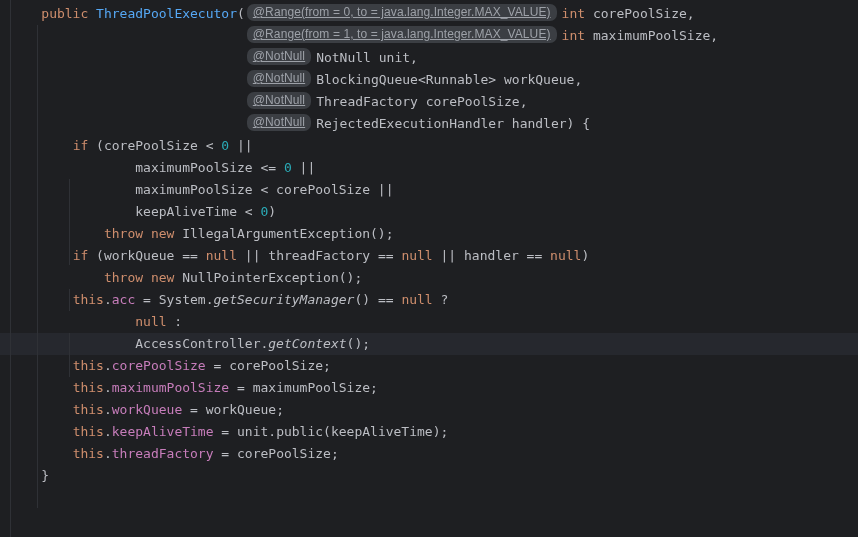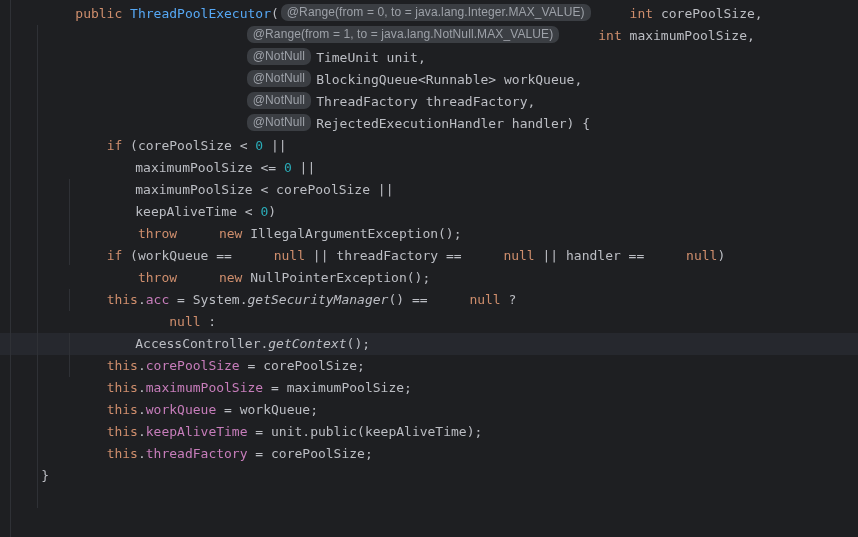--- a/index.html
+++ b/index.html
@@ -20,57 +20,58 @@
     background:var(--c-caret,#26282e);
   }
   .guide{
     position:absolute;width:1px;
     background:var(--c-guide,#2f3136);
   }
   .code{
     position:absolute;left:10px;top:3px;right:0;
   }
   .code-line{height:22px;white-space:pre;}
-  .tok-kw{color:var(--c-kw,#cf8e6d);margin-left:34px;}
+  .tok-kw{color:var(--c-kw,#cf8e6d);}
   .tok-decl{color:var(--c-decl,#56a8f5);}
   .tok-num{color:var(--c-num,#2aacb8);}
   .tok-field{color:var(--c-field,#c77dbb);}
   .tok-static{font-style:italic;color:var(--c-plain,#bcbec4);}
   .tok-plain{color:var(--c-plain,#bcbec4);}
   .tok-hint{
     display:inline-block;
     font-family:"Liberation Sans",sans-serif;
     font-size:12px;line-height:15px;
     background:var(--c-hintbg,#3b3e43);
     color:var(--c-hintfg,#9da1a8);
     border-radius:7px;
     padding:1px 6px;
     margin:0 5px 0 2px;
     vertical-align:2px;
     letter-spacing:0.1px;
+    text-decoration:underline;
   }
 </style>
 </head>
 <body>
 
 <div class="editor">
   <div class="caret-line" style="top: 333px;"></div>
 
   <div class="guide" style="left:10px;top:0;height:537px;"></div>
   <div class="guide" style="left:37px;top:25px;height:483px;"></div>
   <div class="guide" style="left:69px;top:179px;height:86px;"></div>
   <div class="guide" style="left:69px;top:289px;height:22px;"></div>
   <div class="guide" style="left:69px;top:333px;height:44px;"></div>
 
   <div class="code">
       <div class="code-line"><span class="tok-plain">    </span><span class="tok-kw">public</span><span class="tok-plain"> </span><span class="tok-decl">ThreadPoolExecutor</span><span class="tok-plain">(</span><span class="tok-hint">@Range(from = 0, to = java.lang.Integer.MAX_VALUE)</span><span class="tok-kw">int</span><span class="tok-plain"> corePoolSize,</span></div>
-      <div class="code-line"><span class="tok-plain">                              </span><span class="tok-hint">@Range(from = 1, to = java.lang.NotNull.MAX_VALUE)</span><span class="tok-kw">int</span><span class="tok-plain"> maximumPoolSize,</span></div>
-      <div class="code-line"><span class="tok-plain">                              </span><span class="tok-hint">@NotNull</span><span class="tok-plain">TimeUnit unit,</span></div>
+      <div class="code-line"><span class="tok-plain">                              </span><span class="tok-hint">@Range(from = 1, to = java.lang.Integer.MAX_VALUE)</span><span class="tok-kw">int</span><span class="tok-plain"> maximumPoolSize,</span></div>
+      <div class="code-line"><span class="tok-plain">                              </span><span class="tok-hint">@NotNull</span><span class="tok-plain">NotNull unit,</span></div>
       <div class="code-line"><span class="tok-plain">                              </span><span class="tok-hint">@NotNull</span><span class="tok-plain">BlockingQueue&lt;Runnable&gt; workQueue,</span></div>
-      <div class="code-line"><span class="tok-plain">                              </span><span class="tok-hint">@NotNull</span><span class="tok-plain">ThreadFactory threadFactory,</span></div>
+      <div class="code-line"><span class="tok-plain">                              </span><span class="tok-hint">@NotNull</span><span class="tok-plain">ThreadFactory corePoolSize,</span></div>
       <div class="code-line"><span class="tok-plain">                              </span><span class="tok-hint">@NotNull</span><span class="tok-plain">RejectedExecutionHandler handler) {</span></div>
       <div class="code-line"><span class="tok-plain">        </span><span class="tok-kw">if</span><span class="tok-plain"> (corePoolSize &lt; </span><span class="tok-num">0</span><span class="tok-plain"> ||</span></div>
       <div class="code-line"><span class="tok-plain">                maximumPoolSize &lt;= </span><span class="tok-num">0</span><span class="tok-plain"> ||</span></div>
       <div class="code-line"><span class="tok-plain">                maximumPoolSize &lt; corePoolSize ||</span></div>
       <div class="code-line"><span class="tok-plain">                keepAliveTime &lt; </span><span class="tok-num">0</span><span class="tok-plain">)</span></div>
       <div class="code-line"><span class="tok-plain">            </span><span class="tok-kw">throw</span><span class="tok-plain"> </span><span class="tok-kw">new</span><span class="tok-plain"> IllegalArgumentException();</span></div>
       <div class="code-line"><span class="tok-plain">        </span><span class="tok-kw">if</span><span class="tok-plain"> (workQueue == </span><span class="tok-kw">null</span><span class="tok-plain"> || threadFactory == </span><span class="tok-kw">null</span><span class="tok-plain"> || handler == </span><span class="tok-kw">null</span><span class="tok-plain">)</span></div>
       <div class="code-line"><span class="tok-plain">            </span><span class="tok-kw">throw</span><span class="tok-plain"> </span><span class="tok-kw">new</span><span class="tok-plain"> NullPointerException();</span></div>
       <div class="code-line"><span class="tok-plain">        </span><span class="tok-kw">this</span><span class="tok-plain">.</span><span class="tok-field">acc</span><span class="tok-plain"> = System.</span><span class="tok-static">getSecurityManager</span><span class="tok-plain">() == </span><span class="tok-kw">null</span><span class="tok-plain"> ?</span></div>
       <div class="code-line"><span class="tok-plain">                </span><span class="tok-kw">null</span><span class="tok-plain"> :</span></div>

